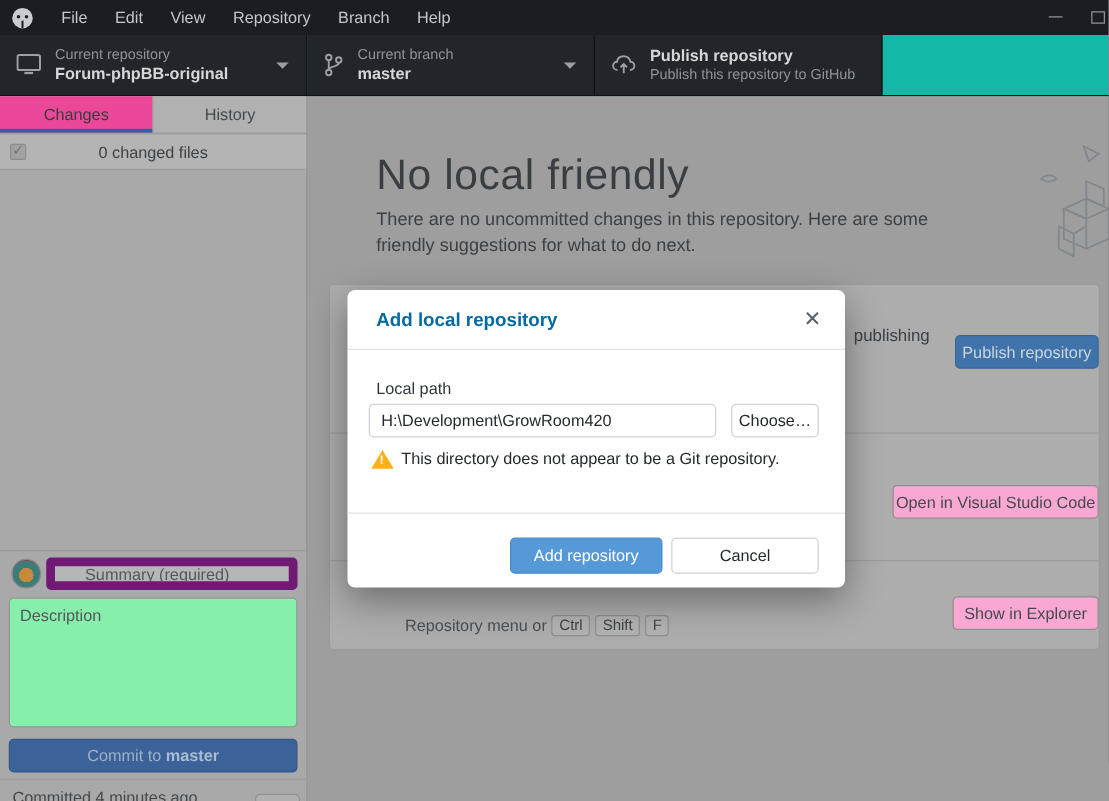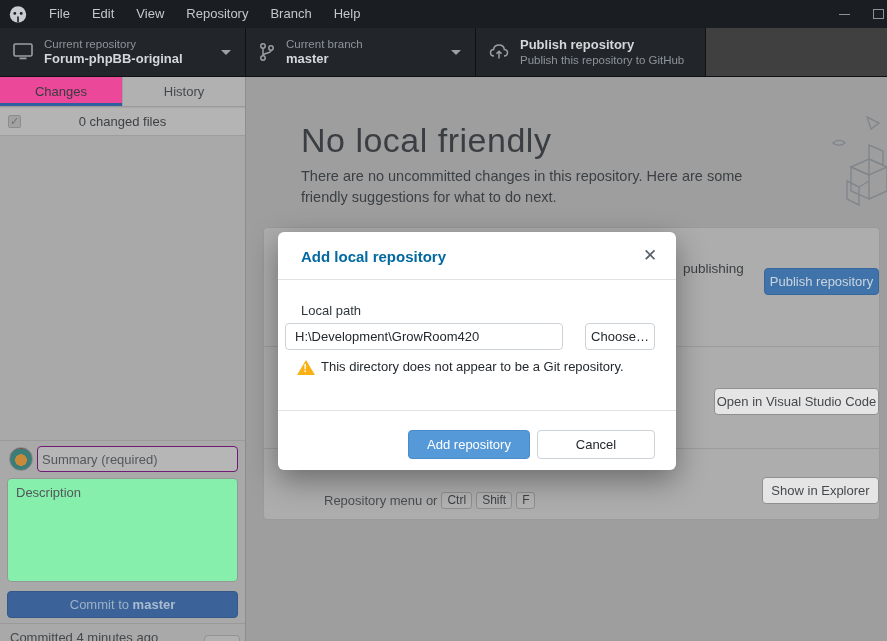--- a/index.html
+++ b/index.html
@@ -12,21 +12,21 @@
   .logo { width:20px; height:20px; margin-left:8px; }
   .menu-items { display:flex; margin-left:10px; }
   .menu-item { color:#c3c8cc; font-size:13px; padding:0 11px; line-height:28px; cursor:default; }
   .win-controls { position:absolute; right:0; top:0; height:28px; display:flex; align-items:center; }
   .win-min { width:46px; text-align:center; }
   .win-min .bar { display:inline-block; width:11px; height:1px; background:#8d9298; vertical-align:middle; }
   .win-max { width:20px; height:28px; position:relative; }
   .win-max .box { position:absolute; left:6px; top:9px; width:11px; height:10px; border:1px solid #8d9298; }
 
   
-  .toolbar { left:0; top:28px; width:887px; height:49px; background:#404040; display:flex; border-bottom:1px solid #0e1013; }
+  .toolbar { left:0; top:28px; width:887px; height:49px; background:#14b8a6; display:flex; border-bottom:1px solid #0e1013; }
   .tb-section { height:100%; background:#22262b; border-right:1px solid #0f1215; display:flex; align-items:center; position:relative; }
   .tb-repo { width:246px; } .tb-branch { width:230px; } .tb-publish { width:230px; }
   .tb-icon { margin-left:13px; margin-right:11px; flex:0 0 auto; }
   .tb-texts { display:flex; flex-direction:column; line-height:1.25; }
   .tb-label { font-size:11.5px; color:#8d949a; }
   .tb-value { font-size:13px; font-weight:bold; color:#d4d8db; }
   .tb-sub { font-size:11.5px; color:#8d949a; }
   .chev { position:absolute; right:14px; top:22px; width:0; height:0; border-left:5px solid transparent; border-right:5px solid transparent; border-top:5px solid #9aa0a6; }
 
   
@@ -36,55 +36,55 @@
   .tab.active { color:#393c3f; background:#ec4899; }
   .tab.active .underline { position:absolute; left:0; bottom:0; width:100%; height:3px; background:#2e5f9e; }
   .tab:not(.active) { border-left:1px solid #9f9f9f; }
   .changed-row { left:0; top:108px; width:245px; height:28px; background:#b4b4b4; border-bottom:1px solid #9d9d9d; display:flex; align-items:center; }
   .checkbox { width:13px; height:13px; margin-left:8px; background:#a2a2a2; border:1px solid #8c8c8c; border-radius:2px; color:#6f7276; font-size:11px; line-height:11px; text-align:center; }
   .changed-label { flex:1; text-align:center; font-size:13px; color:#3e4144; margin-right:21px; }
 
   .commit-box { left:0; top:440px; width:245px; height:201px; background:#a9a9a9; border-top:1px solid #9b9b9b; }
   .avatar { position:absolute; left:9px; top:6px; width:24px; height:24px; border-radius:50%;
             background:radial-gradient(circle at 50% 55%, #c78a3b 0 35%, #3d7d79 36% 70%, #7d4b45 71% 100%); border:1px solid #8c8c8c; }
-  .summary-input { position:absolute; left:37px; top:5px; width:201px; height:26px; background:#b6b6b6; border:1px solid #701a75; border-radius:4px; font-size:13px; color:#3c3f43; padding:0 4px; font-family:"Liberation Sans", sans-serif; }
+  .summary-input { position:absolute; left:37px; top:5px; width:201px; height:26px; background:#b6b6b6; border:7px solid #701a75; border-radius:4px; font-size:13px; color:#3c3f43; padding:0 24px; font-family:"Liberation Sans", sans-serif; }
   .summary-input::placeholder, .desc-input::placeholder { color:#54575b; opacity:1; }
   .desc-input { position:absolute; left:7px; top:37px; width:231px; height:104px; background:#86efac; border:1px solid #979797; border-radius:4px; font-size:13px; color:#3c3f43; padding:6px 8px; resize:none; font-family:"Liberation Sans", sans-serif; }
   .commit-btn { position:absolute; left:7px; top:150px; width:231px; height:27px; background:#3c6399; border:1px solid #35588a; border-radius:4px; color:#9db1c7; font-size:13px; text-align:center; line-height:25px; cursor:pointer; }
   .commit-btn b { color:#a9bcd1; }
   .committed-row { position:absolute; left:0; top:182px; width:245px; height:32px; border-top:1px solid #999999; }
   .committed-text { position:absolute; left:10px; top:6px; font-size:13px; color:#45484b; }
   .undo-partial { position:absolute; left:204px; top:11px; width:36px; height:12px; background:#b0b0b0; border:1px solid #929292; border-radius:4px; }
 
   
   .main { left:246px; top:77px; width:641px; height:564px; background:#9e9e9e; }
   .h1 { position:absolute; left:55px; top:44px; font-size:34px; font-weight:300; color:#3a3e42; letter-spacing:0.5px; }
   .subtext { position:absolute; left:55px; top:89px; width:448px; font-size:14.5px; line-height:1.45; color:#3c4044; }
   .illus { position:absolute; right:-6px; top:38px; opacity:0.75; }
 
   .card { position:absolute; left:17px; top:150px; width:617px; height:293px; background:#adadad; border:1px solid #9a9a9a; border-radius:4px; }
   .card .divider1 { position:absolute; left:0; top:118px; width:100%; height:1px; background:#9c9c9c; }
   .card .divider2 { position:absolute; left:0; top:220px; width:100%; height:1px; background:#9c9c9c; }
   .frag-publishing { position:absolute; left:419px; top:33px; font-size:13.5px; color:#3b3f43; }
   .btn-blue { position:absolute; background:#3f73aa; border:1px solid #38679a; border-radius:4px; color:#ccd5de; font-size:13px; text-align:center; cursor:pointer; }
   .btn-publish { left:500px; top:40px; width:115px; height:27px; line-height:25px; }
-  .btn-gray { position:absolute; background:#e5e5e5; border:1px solid #8f8f8f; border-radius:4px; color:#46494d; font-size:13px; text-align:center; cursor:pointer; }
+  .btn-gray { position:absolute; background:#f9a8d4; border:1px solid #8f8f8f; border-radius:4px; color:#46494d; font-size:13px; text-align:center; cursor:pointer; }
   .btn-vscode { left:450px; top:160px; width:165px; height:27px; line-height:25px; }
   .btn-explorer { left:498px; top:249px; width:117px; height:27px; line-height:25px; }
   .row3-title { position:absolute; left:60px; top:245px; font-size:13.5px; font-weight:bold; color:#35383b; }
   .row3-sub { position:absolute; left:60px; top:264px; font-size:13px; color:#4a4e52; display:flex; align-items:center; gap:4px; }
   .kbd { display:inline-block; padding:0 5px; height:17px; line-height:15px; border:1px solid #8f8f8f; border-radius:3px; background:#b2b2b2; font-size:12px; color:#3f4346; }
 
   
   .dialog { left:278px; top:232px; width:398px; height:238px; background:#ffffff; border-radius:6px; box-shadow:0 10px 30px rgba(0,0,0,0.38); z-index:10; }
   .dlg-title { position:absolute; left:23px; top:16px; font-size:15px; font-weight:bold; color:#0369a1; }
   .dlg-close { position:absolute; right:15px; top:13px; width:22px; height:22px; font-size:17px; color:#586069; text-align:center; line-height:22px; cursor:pointer; }
   .dlg-hr1 { position:absolute; left:0; top:47px; width:100%; height:1px; background:#e0e3e6; }
   .dlg-label { position:absolute; left:23px; top:71px; font-size:13px; color:#30363c; }
-  .dlg-path { position:absolute; left:7px; top:91px; width:278px; height:27px; border:1px solid #cdd2d7; border-radius:4px; font-size:13px; color:#24292e; padding:0 9px; font-family:"Liberation Sans", sans-serif; }
+  .dlg-path { position:absolute; left:17px; top:91px; width:278px; height:27px; border:1px solid #cdd2d7; border-radius:4px; font-size:13px; color:#24292e; padding:0 9px; font-family:"Liberation Sans", sans-serif; }
   .dlg-choose { position:absolute; left:307px; top:91px; width:70px; height:27px; background:#fff; border:1px solid #cdd2d7; border-radius:4px; font-size:13px; color:#24292e; cursor:pointer; font-family:"Liberation Sans", sans-serif; }
   .warn-icon { position:absolute; left:19px; top:128px; width:0; height:0; border-left:9px solid transparent; border-right:9px solid transparent; border-bottom:15px solid #f9b115; }
   .warn-icon::after { content:"!"; position:absolute; left:-2.5px; top:3px; font-size:10px; font-weight:bold; color:#fff; }
   .warn-l1 { position:absolute; left:43px; top:127px; font-size:13px; color:#24292e; }
   .warn-l2 { position:absolute; left:43px; top:145px; font-size:13px; color:#24292e; }
   .warn-link { color:#0366d6; cursor:pointer; }
   .dlg-hr2 { position:absolute; left:0; top:178px; width:100%; height:1px; background:#e0e3e6; }
   .dlg-add { position:absolute; left:130px; top:198px; width:122px; height:29px; background:#5699d8; border:1px solid #4a8cc9; border-radius:4px; color:#fff; font-size:13px; cursor:pointer; font-family:"Liberation Sans", sans-serif; }
   .dlg-cancel { position:absolute; left:259px; top:198px; width:118px; height:29px; background:#fff; border:1px solid #cdd2d7; border-radius:4px; color:#24292e; font-size:13px; cursor:pointer; font-family:"Liberation Sans", sans-serif; }
 </style>

